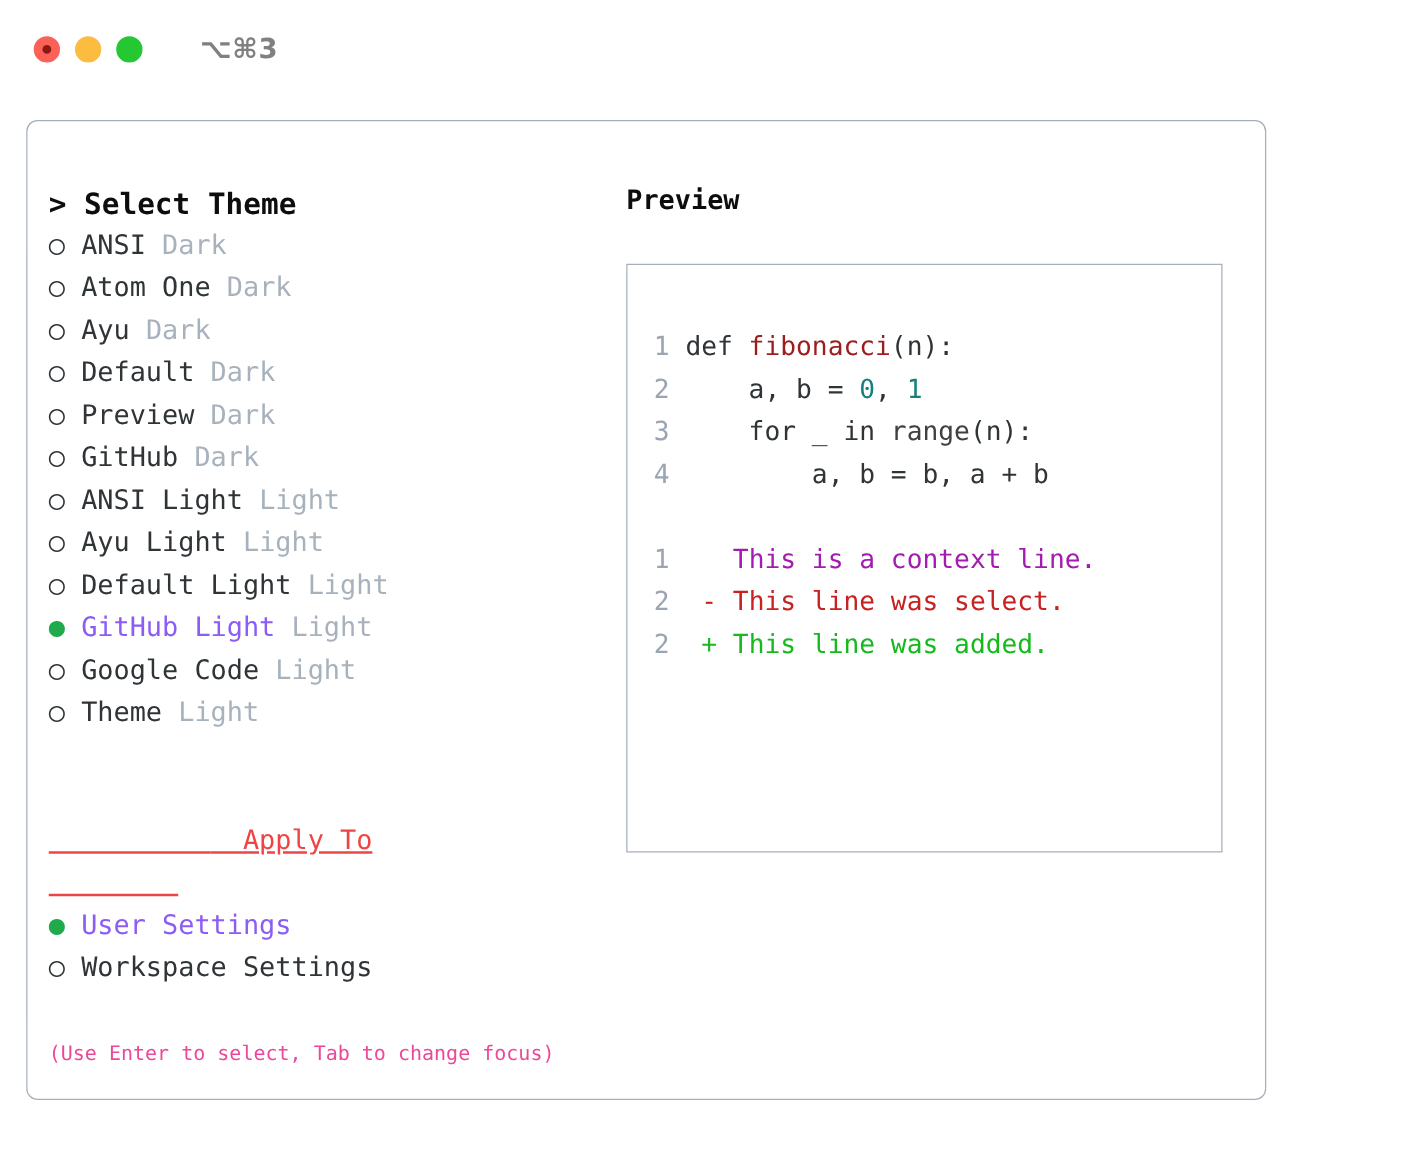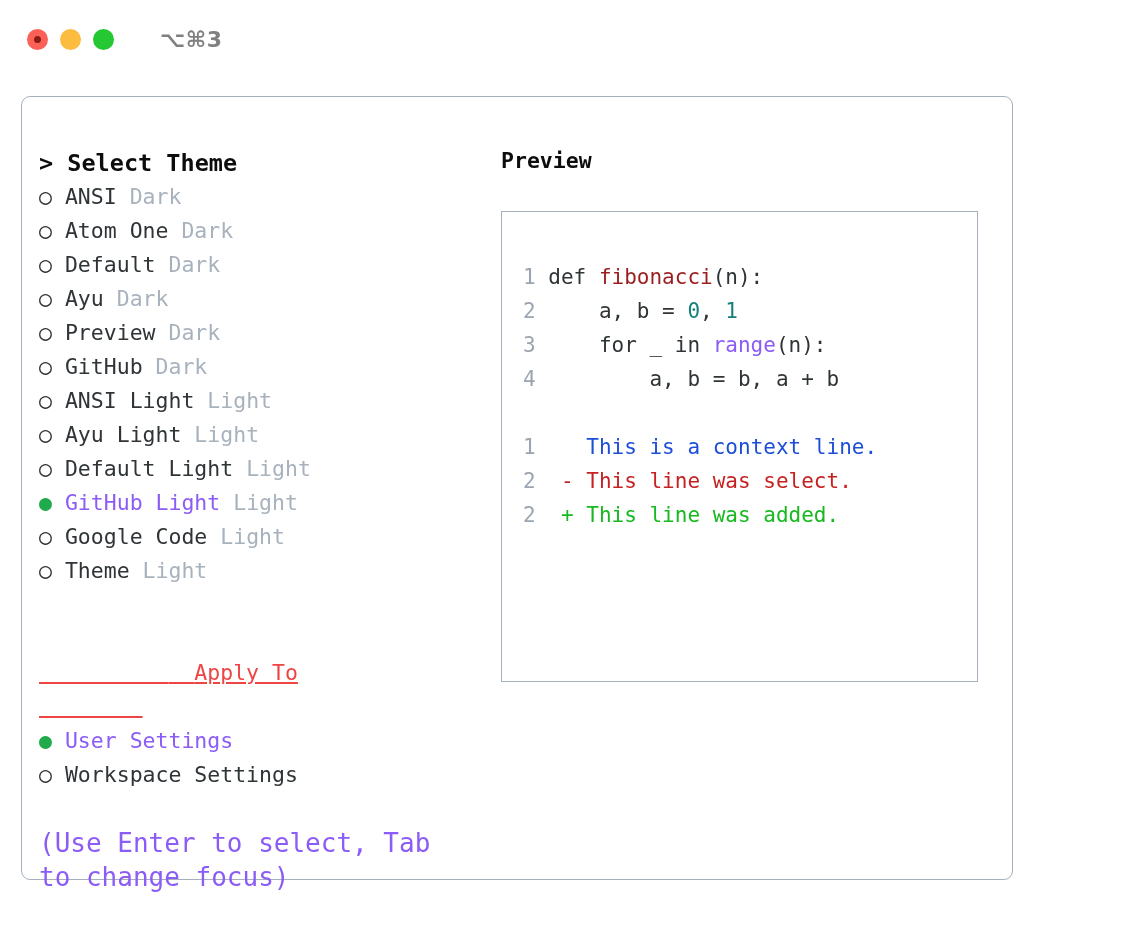--- a/index.html
+++ b/index.html
@@ -121,23 +121,23 @@
     line-height: 34px;
     color: #ef4444;
     white-space: pre;
     text-decoration: underline;
   }
 
   .spacer-sm { height: 34px; }
 
   .hint {
     font-family: "DejaVu Sans Mono", "Liberation Mono", monospace;
-    font-size: 26px;
-    line-height: 34px;
-    color: #8b5cf6;
+    font-size: 16px;
+    line-height: 34px;
+    color: #ec4899;
     width: 412px;
   }
 
   
   .right-col {
     position: absolute;
     left: 479px;
     top: 49px;
     width: 496px;
   }
@@ -167,25 +167,25 @@
     white-space: pre;
     color: #2f3437;
   }
 
   .ln {
     color: #9aa5b1;
   }
 
   .tok-fn   { color: #9c1d1d; }
   .tok-num  { color: #17807c; }
-  .tok-call { color: #8b5cf6; }
+  .tok-call { color: #404040; }
 
   .diff-gap { height: 34px; }
 
-  .diff-ctx { color: #1d4ed8; }
+  .diff-ctx { color: #a21caf; }
   .diff-del { color: #c62222; }
   .diff-add { color: #17b91f; }
 </style>
 </head>
 <body>
 
 <div class="window">
 
   <div class="titlebar">
     <div class="traffic-lights">
@@ -199,22 +199,22 @@
   <div class="panel">
     <div class="panel-body">
 
       <div class="left-col">
 
         <div class="section-header">&gt; Select Theme</div>
 
         <div id="theme-list">
             <div class="opt-row"><span class="marker">○</span><span> </span><span class="opt-label">ANSI</span><span> </span><span class="opt-badge">Dark</span></div>
             <div class="opt-row"><span class="marker">○</span><span> </span><span class="opt-label">Atom One</span><span> </span><span class="opt-badge">Dark</span></div>
+            <div class="opt-row"><span class="marker">○</span><span> </span><span class="opt-label">Ayu</span><span> </span><span class="opt-badge">Dark</span></div>
             <div class="opt-row"><span class="marker">○</span><span> </span><span class="opt-label">Default</span><span> </span><span class="opt-badge">Dark</span></div>
-            <div class="opt-row"><span class="marker">○</span><span> </span><span class="opt-label">Ayu</span><span> </span><span class="opt-badge">Dark</span></div>
             <div class="opt-row"><span class="marker">○</span><span> </span><span class="opt-label">Preview</span><span> </span><span class="opt-badge">Dark</span></div>
             <div class="opt-row"><span class="marker">○</span><span> </span><span class="opt-label">GitHub</span><span> </span><span class="opt-badge">Dark</span></div>
             <div class="opt-row"><span class="marker">○</span><span> </span><span class="opt-label">ANSI Light</span><span> </span><span class="opt-badge">Light</span></div>
             <div class="opt-row"><span class="marker">○</span><span> </span><span class="opt-label">Ayu Light</span><span> </span><span class="opt-badge">Light</span></div>
             <div class="opt-row"><span class="marker">○</span><span> </span><span class="opt-label">Default Light</span><span> </span><span class="opt-badge">Light</span></div>
             <div class="opt-row selected"><span class="marker">●</span><span> </span><span class="opt-label">GitHub Light</span><span> </span><span class="opt-badge">Light</span></div>
             <div class="opt-row"><span class="marker">○</span><span> </span><span class="opt-label">Google Code</span><span> </span><span class="opt-badge">Light</span></div>
             <div class="opt-row"><span class="marker">○</span><span> </span><span class="opt-label">Theme</span><span> </span><span class="opt-badge">Light</span></div>
           </div>
 

